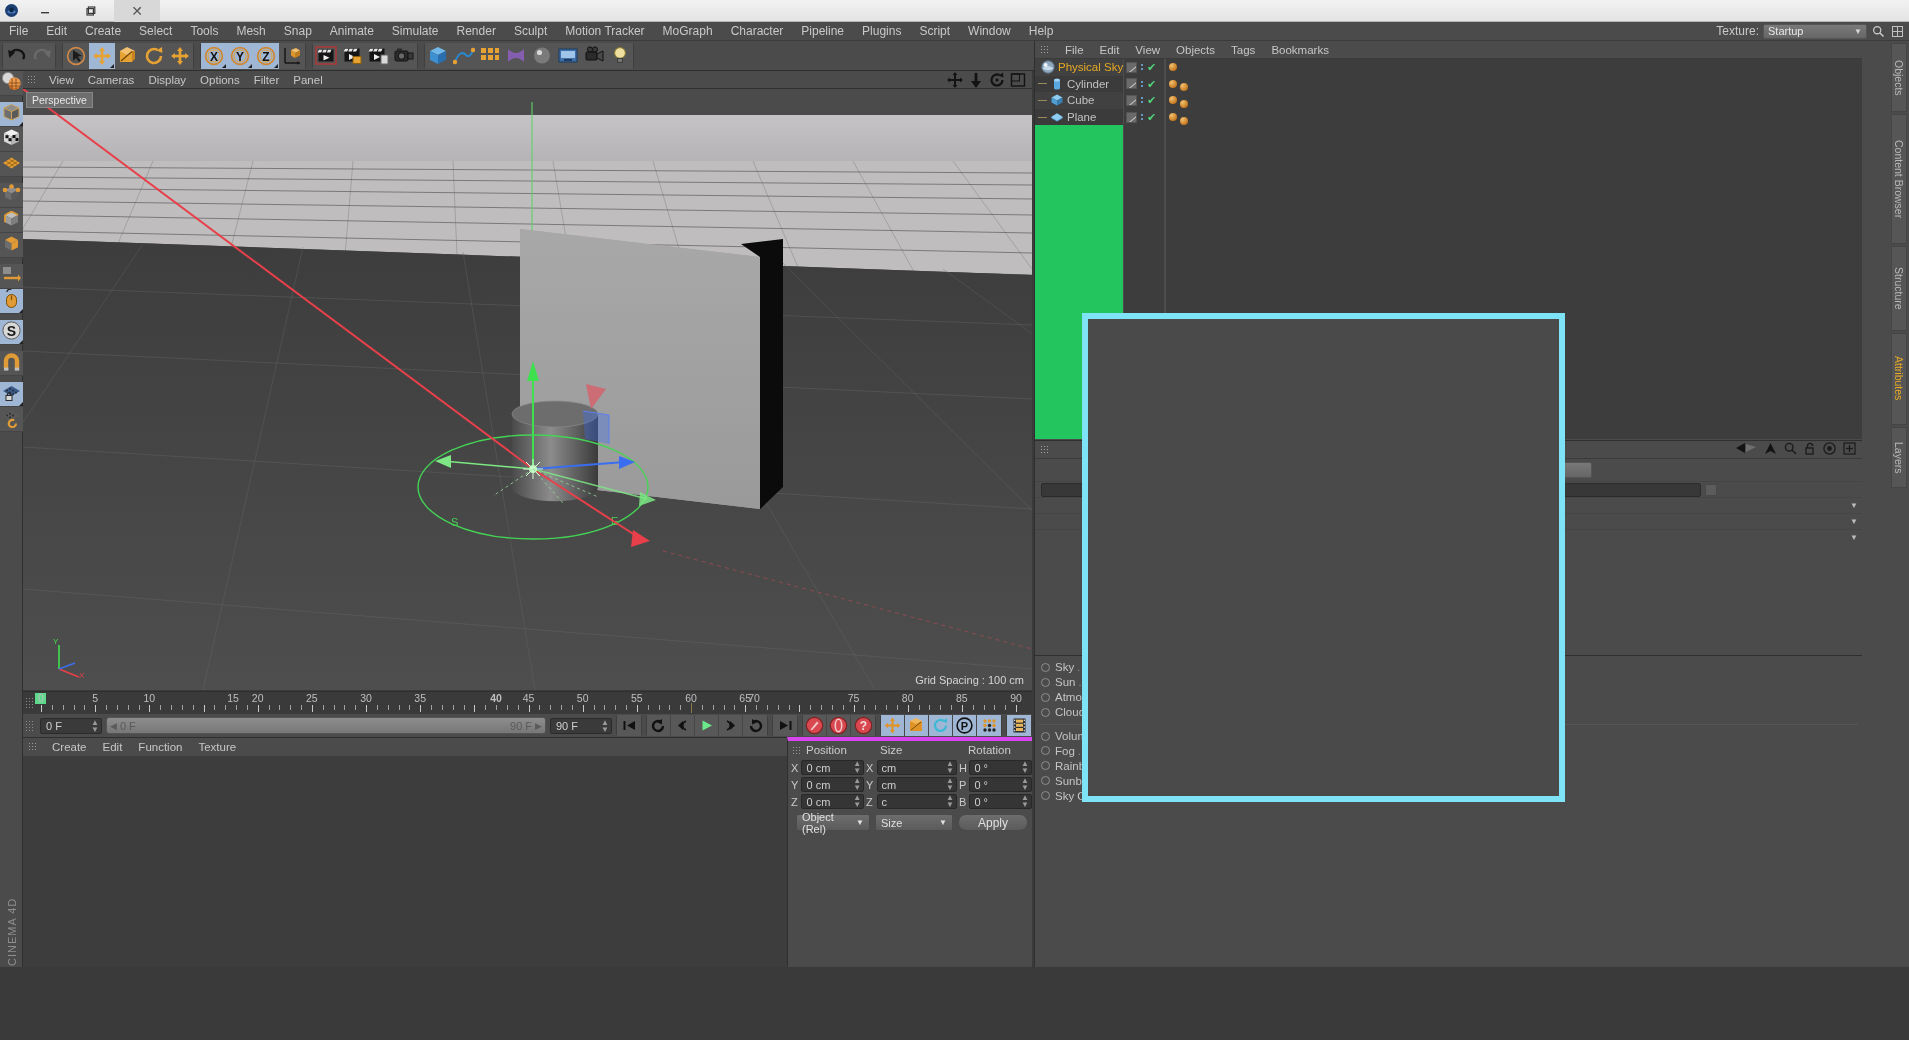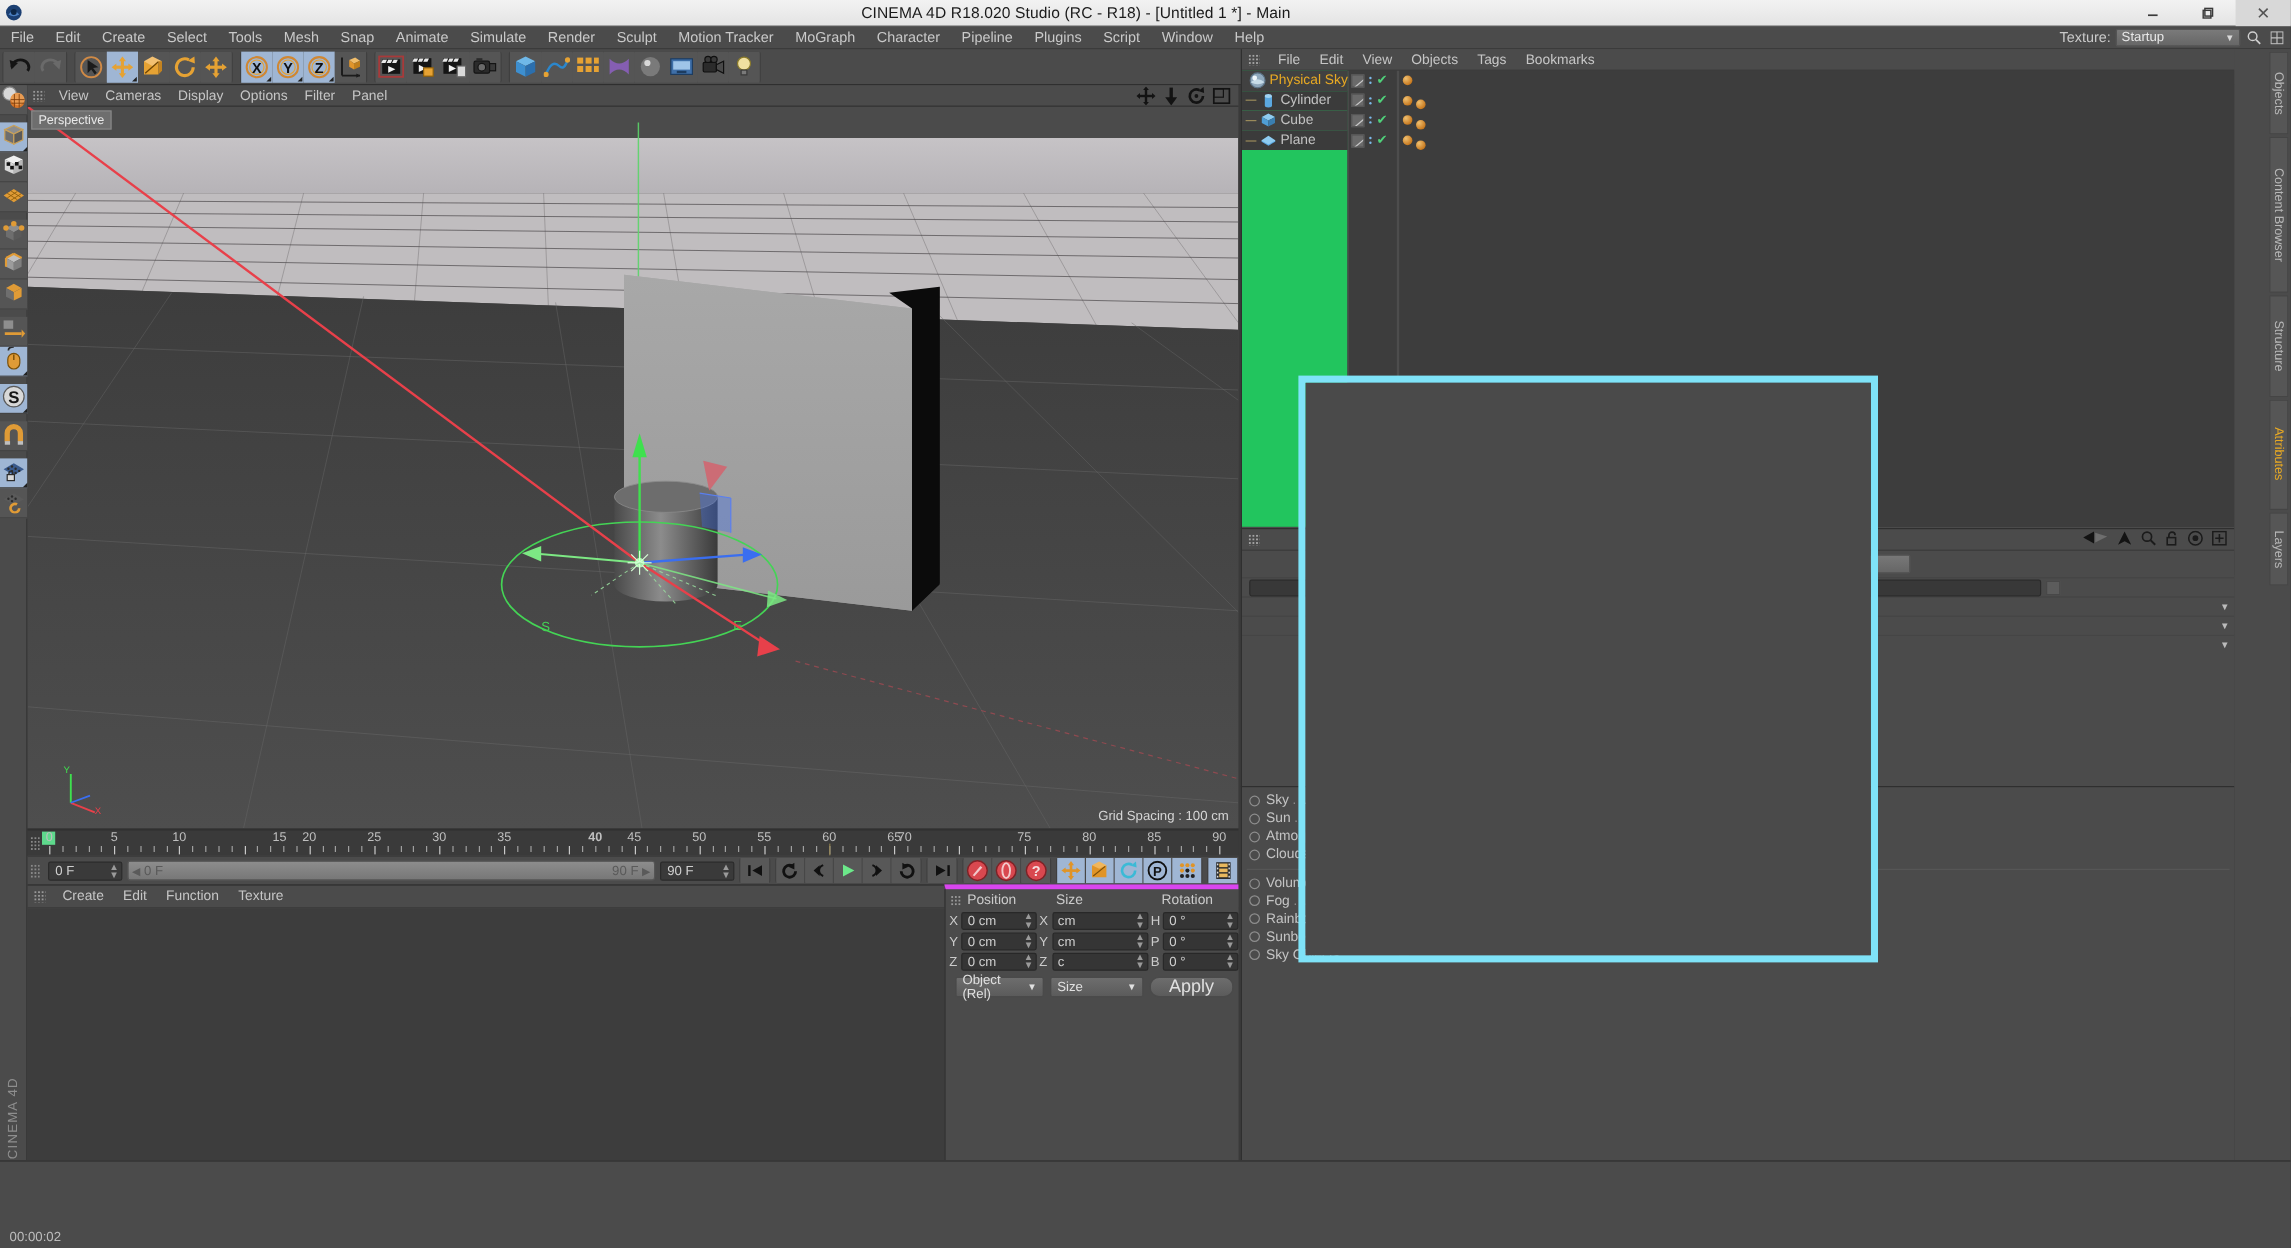--- a/index.html
+++ b/index.html
@@ -154,21 +154,21 @@
   .cm-row{display:flex;align-items:center;height:17px;padding-left:3px;gap:2px;}
   .cm-ax{width:9px;font-size:11px;color:#cbcbcb;}
   .cm-f{
     height:15px;background:#353535;border:1px solid #282828;border-radius:2px;
     display:flex;align-items:flex-end;padding:0 2px 0 4px;font-size:11px;color:#cfcfcf;overflow:hidden;
   }
   .cm-f .spin{margin-left:auto;font-size:8px;color:#9a9a9a;line-height:7px;}
   .btnpill{
     height:17px;background:linear-gradient(#6d6d6d,#5b5b5b);border:1px solid #4a4a4a;
     border-radius:8px;display:flex;align-items:center;justify-content:center;
-    font-size:15px;color:#e0e0e0;gap:4px;
+    font-size:12px;color:#e0e0e0;gap:4px;
   }
   .btnrect{
     height:17px;background:linear-gradient(#6d6d6d,#5b5b5b);border:1px solid #4a4a4a;
     border-radius:2px;display:flex;align-items:center;padding:0 5px;font-size:11px;color:#e0e0e0;
   }
   .btnrect .arw{margin-left:auto;font-size:8px;}
 
   
   .objmgr{
     position:absolute;left:1034px;top:41px;width:828px;height:399px;
@@ -275,21 +275,20 @@
 <div class="app">
 
   <div class="titlebar">
     <div class="tb-logo">
       <svg width="15" height="15" viewBox="0 0 15 15">
         <circle cx="7.5" cy="7.5" r="6.5" fill="#1b3f72"></circle>
         <path d="M3 9 Q7.5 3 12 9 Q7.5 12 3 9Z" fill="#4a7fc1"></path>
         <circle cx="7.5" cy="7" r="2.4" fill="#0d2747"></circle>
       </svg>
     </div>
-    <div class="tb-title">CINEMA 4D R18.020 Studio (RC - R18) - [Untitled 1 *] - Main</div>
     <div class="tb-btns">
       <div class="tb-btn">
         <svg width="12" height="12" viewBox="0 0 12 12">
             <rect x="2" y="7" width="8" height="1.4" fill="#3a3a3a"></rect>
           </svg>
       </div>
       <div class="tb-btn">
         <svg width="12" height="12" viewBox="0 0 12 12">
           <rect x="3.4" y="2" width="6.4" height="6.4" fill="none" stroke="#3a3a3a" stroke-width="1.2"></rect>
           <rect x="2" y="3.6" width="6.4" height="6.4" fill="none" stroke="#3a3a3a" stroke-width="1.2"></rect>
@@ -1522,22 +1521,19 @@
   <div class="rdock">
     <div class="rdock-inner" id="rdock">
         <div class="rtab" style="height: 69.2px;">Objects</div>
         <div class="rtab" style="height: 130px;">Content Browser</div>
         <div class="rtab" style="height: 84.4px;">Structure</div>
         <div class="rtab hl" style="height: 92px;">Attributes</div>
         <div class="rtab" style="height: 61.6px;">Layers</div>
       </div>
   </div>
 
-  <div class="statusbar">
-    <div class="sb-time">00:00:02</div>
-  </div>
   <div class="vlogo">CINEMA 4D</div>
 
   <div class="cyanbox">
     <div class="cyanfill"></div>
   </div>
 
 </div>
 
 </body></html>

